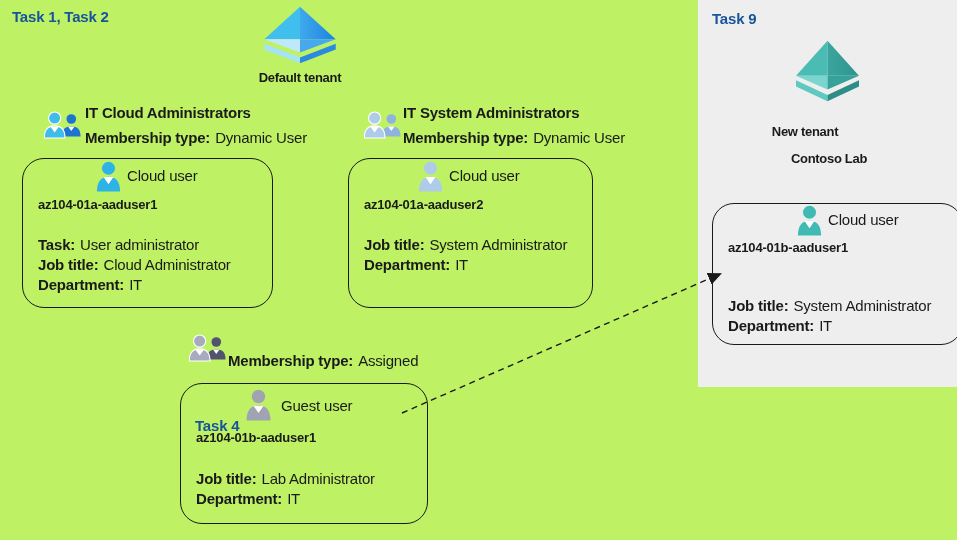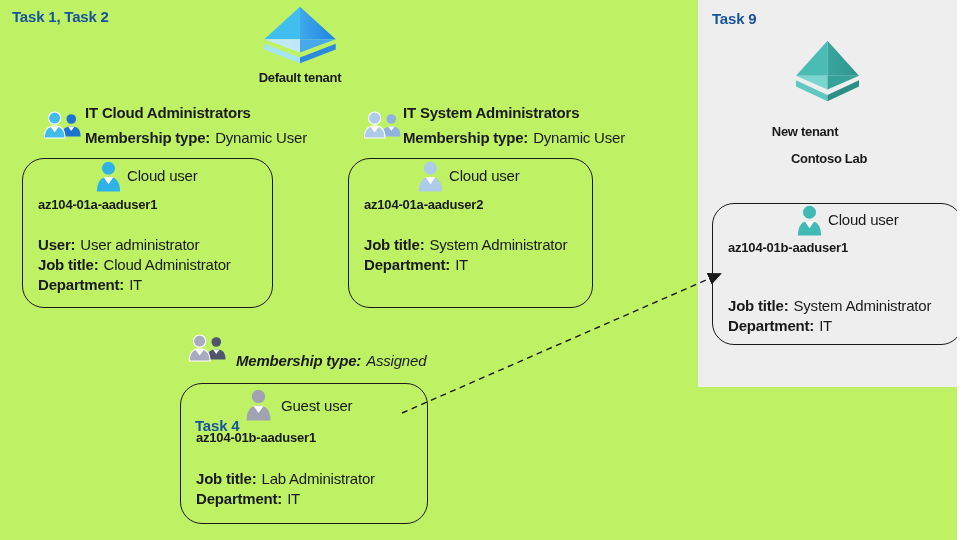--- a/index.html
+++ b/index.html
@@ -66,21 +66,21 @@
 
   <div class="card" style="left:22px;top:158px;width:251px;height:150px;"></div>
   <svg class="abs" style="left:96px;top:161px;" width="25" height="31" viewBox="0 0 24 30">
     <circle cx="12" cy="7" r="6.3" fill="#2DB3E6"></circle>
     <path d="M0.8,29.5 C0.8,20 4.8,15.2 12,15.2 C19.2,15.2 23.2,20 23.2,29.5 Z" fill="#2DB3E6"></path>
     <path d="M7.2,15.6 L12,22.5 L16.8,15.6 Z" fill="#ffffff"></path>
   </svg>
   <div class="abs utype" style="left:127px;top:167px;">Cloud user</div>
   <div class="abs uname" style="left:38px;top:197px;">az104-01a-aaduser1</div>
   <div class="abs" style="left:38px;top:235px;">
-    <div class="fline"><span class="b">User:</span><span>User administrator</span></div>
+    <div class="fline"><span class="b">Task:</span><span>User administrator</span></div>
     <div class="fline"><span class="b">Job title:</span><span>Cloud Administrator</span></div>
     <div class="fline"><span class="b">Department:</span><span>IT</span></div>
   </div>
 
   <svg class="abs" style="left:364px;top:110px;" width="37" height="30" viewBox="0 0 40 31">
     <circle cx="29.5" cy="9" r="5.2" fill="#8FB2DE"></circle>
     <path d="M19.5,28 C19.5,20.5 22.5,16.9 29.5,16.9 C36.5,16.9 39.5,20.5 39.5,28 Z" fill="#8FB2DE"></path>
     <path d="M26,17.2 L29.5,22 L33,17.2 Z" fill="#ffffff"></path>
     <circle cx="11.5" cy="8" r="6.6" fill="#AECBEA" stroke="#ffffff" stroke-width="1.2"></circle>
     <path d="M0.3,29.5 C0.3,20.5 4.3,16.5 11.5,16.5 C18.7,16.5 22.7,20.5 22.7,29.5 Z" fill="#AECBEA" stroke="#ffffff" stroke-width="1.2"></path>
@@ -105,21 +105,21 @@
   </div>
 
   <svg class="abs" style="left:189px;top:333px;" width="37" height="30" viewBox="0 0 40 31">
     <circle cx="29.5" cy="9" r="5.2" fill="#51546E"></circle>
     <path d="M19.5,28 C19.5,20.5 22.5,16.9 29.5,16.9 C36.5,16.9 39.5,20.5 39.5,28 Z" fill="#51546E"></path>
     <path d="M26,17.2 L29.5,22 L33,17.2 Z" fill="#ffffff"></path>
     <circle cx="11.5" cy="8" r="6.6" fill="#A8AABF" stroke="#ffffff" stroke-width="1.2"></circle>
     <path d="M0.3,29.5 C0.3,20.5 4.3,16.5 11.5,16.5 C18.7,16.5 22.7,20.5 22.7,29.5 Z" fill="#A8AABF" stroke="#ffffff" stroke-width="1.2"></path>
     <path d="M6.8,17 L11.5,23.5 L16.2,17 Z" fill="#ffffff"></path>
   </svg>
-  <div class="abs mline" style="left:236px;top:352px;font-style:italic;">
+  <div class="abs mline" style="left:228px;top:352px;">
     <span class="b">Membership type:</span><span>Assigned</span>
   </div>
 
   <div class="card" style="left:180px;top:383px;width:248px;height:141px;"></div>
   <div class="abs task" style="left:195px;top:417px;">Task 4</div>
   <svg class="abs" style="left:245px;top:389px;" width="27" height="32" viewBox="0 0 24 30">
     <circle cx="12" cy="7" r="6.3" fill="#A0A4B2"></circle>
     <path d="M0.8,29.5 C0.8,20 4.8,15.2 12,15.2 C19.2,15.2 23.2,20 23.2,29.5 Z" fill="#A0A4B2"></path>
     <path d="M7.2,15.6 L12,22.5 L16.8,15.6 Z" fill="#ffffff"></path>
   </svg>

